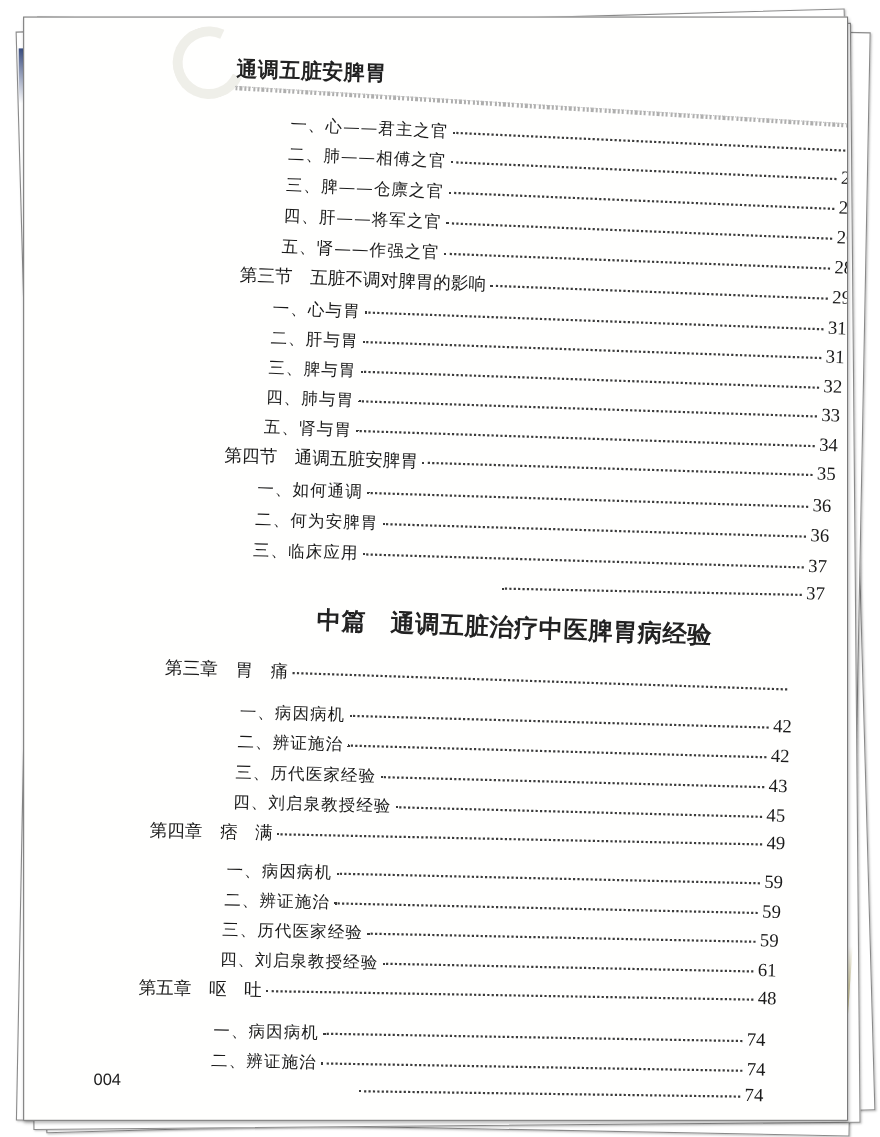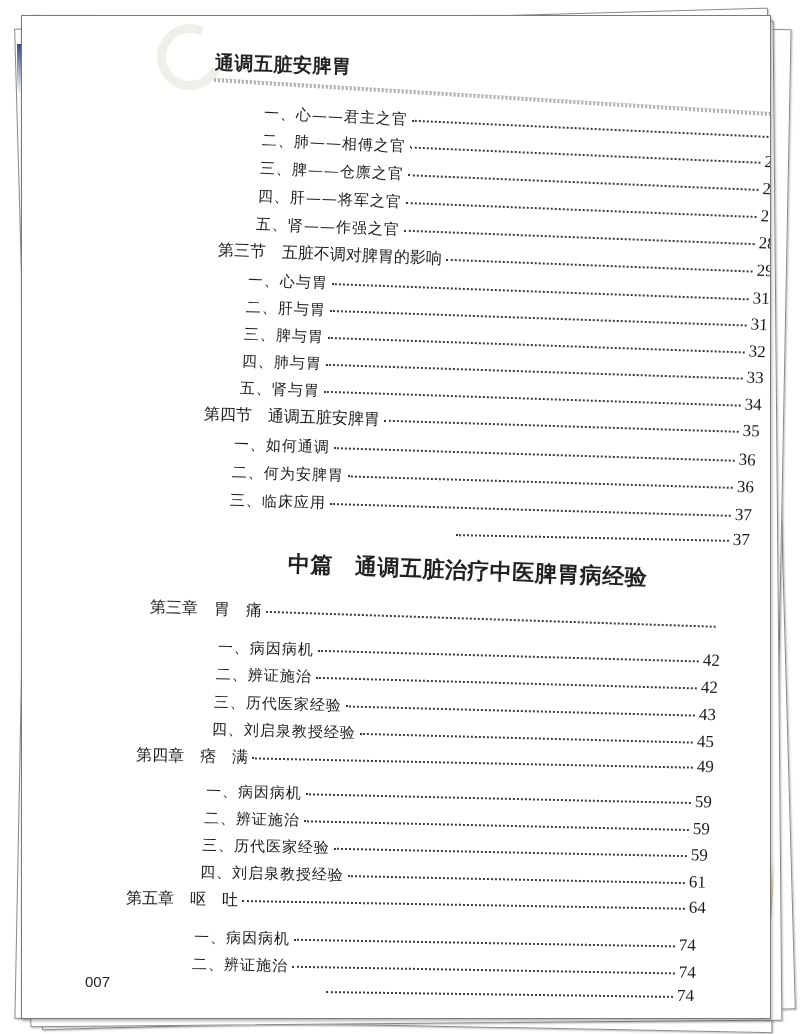--- a/index.html
+++ b/index.html
@@ -231,33 +231,33 @@
       <span class="pg">59</span>
     </div>
     <div class="row item" style="left:178px;top:846px;width:506px;transform:rotate(1.2deg)">
       <span class="label">四、刘启泉教授经验</span>
       <span class="leader"></span>
       <span class="pg">61</span>
     </div>
     <div class="row chapter" style="left:104px;top:872px;width:580px;transform:rotate(1deg)">
       <span class="label">第五章　呕　吐</span>
       <span class="leader"></span>
-      <span class="pg">64</span>
+      <span class="pg">48</span>
     </div>
     <div class="row item" style="left:172px;top:911px;width:502px;transform:rotate(1deg)">
       <span class="label">一、病因病机</span>
       <span class="leader"></span>
       <span class="pg">74</span>
     </div>
     <div class="row item" style="left:170px;top:938px;width:504px;transform:rotate(1deg)">
       <span class="label">二、辨证施治</span>
       <span class="leader"></span>
       <span class="pg">74</span>
     </div>
     <div class="row item" style="left:300px;top:965px;width:372px;transform:rotate(0.8deg)">
       <span class="label"></span>
       <span class="leader"></span>
       <span class="pg">74</span>
     </div>
   </div>
 
-  <div class="page-number">007</div>
+  <div class="page-number">004</div>
 </div>
 
 </body></html>

